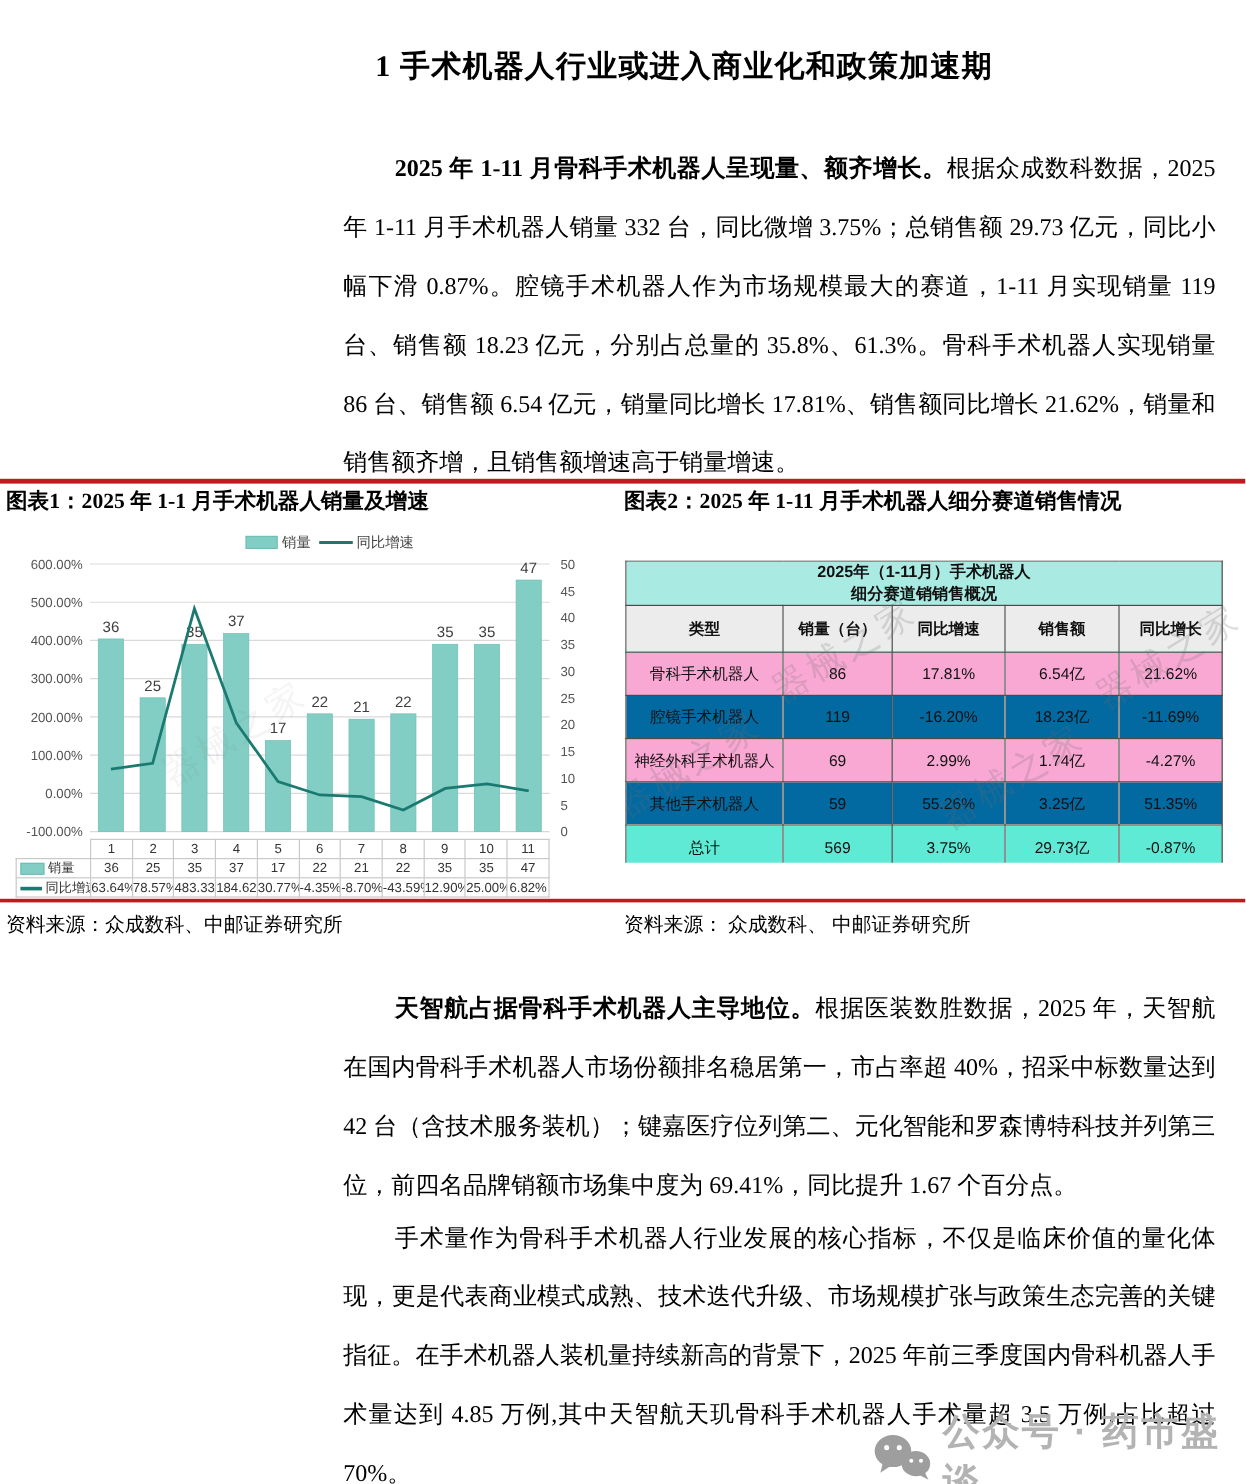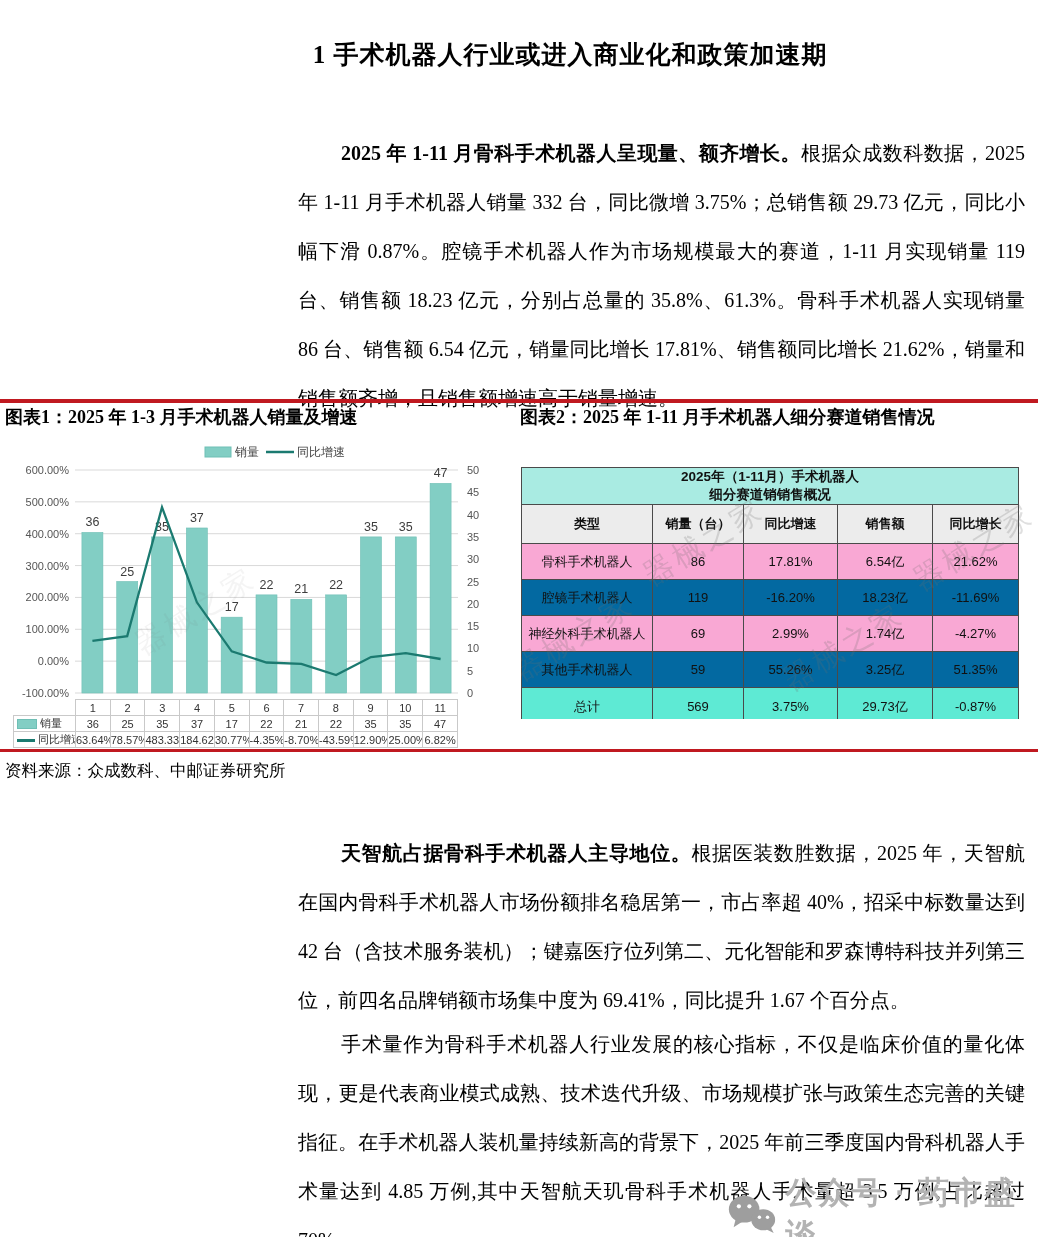--- a/index.html
+++ b/index.html
@@ -1,21 +1,21 @@
 <!DOCTYPE html>
 <html><head>
 <meta charset="utf-8">
 <style>
   html,body{margin:0;padding:0;background:#fff;}
   .page{position:relative;width:1038px;height:1237px;background:#ffffff;overflow:hidden;
         font-family:"Liberation Serif",serif;color:#000;}
   .title{position:absolute;left:250px;top:38px;width:640px;text-align:center;
          font-size:25px;font-weight:bold;letter-spacing:1px;margin:0;}
   .para{position:absolute;left:286px;width:727px;font-size:20px;line-height:49px;
-        text-align:justify;margin:12px;text-indent:2.15em;}
+        text-align:justify;margin:0;text-indent:2.15em;}
   .para b{font-weight:bold;}
   .p1{top:117px;}
   .p2{top:817px;}
   .p3{top:1008px;}
   .rule{position:absolute;left:0;width:1038px;background:#c01920;}
   .rule-top{top:399px;height:4px;}
   .rule-bottom{top:749px;height:3px;}
   .caption{position:absolute;top:405px;font-size:18px;font-weight:bold;white-space:nowrap;}
   .cap1{left:5px;}
   .cap2{left:520px;}
@@ -62,21 +62,21 @@
 <body>
 
 <div class="page">
 
   <h1 class="title">1  手术机器人行业或进入商业化和政策加速期</h1>
 
   <p class="para p1"><b>2025 年 1-11 月骨科手术机器人呈现量、额齐增长。</b><span>根据众成数科数据，2025 年 1-11 月手术机器人销量 332 台，同比微增 3.75%；总销售额 29.73 亿元，同比小幅下滑 0.87%。腔镜手术机器人作为市场规模最大的赛道，1-11 月实现销量 119 台、销售额 18.23 亿元，分别占总量的 35.8%、61.3%。骨科手术机器人实现销量 86 台、销售额 6.54 亿元，销量同比增长 17.81%、销售额同比增长 21.62%，销量和销售额齐增，且销售额增速高于销量增速。</span></p>
 
   <div class="rule rule-top"></div>
 
-  <div class="caption cap1">图表1：2025 年 1-3 月手术机器人销量及增速</div>
+  <div class="caption cap1">图表1：2025 年 1-1 月手术机器人销量及增速</div>
   <div class="caption cap2">图表2：2025 年 1-11 月手术机器人细分赛道销售情况</div>
 
   <div class="chart-area" id="chart1">
       <svg width="487" height="260" viewBox="0 0 487 260">
         <g>
           <rect x="197" y="6" width="26" height="10" fill="#82cec4" stroke="#6fbfb5"></rect>
           <text x="227" y="15" font-size="12" fill="#444">销量</text>
           <line x1="258" y1="11" x2="286" y2="11" stroke="#1b7a70" stroke-width="2.5"></line>
           <text x="289" y="15" font-size="12" fill="#444">同比增速</text>
         </g>
@@ -256,20 +256,21 @@
       </table>
       <span class="wm" style="left:-15px;top:150px;">器械之家</span>
       <span class="wm" style="left:115px;top:55px;">器械之家</span>
       <span class="wm" style="left:255px;top:160px;">器械之家</span>
       <span class="wm" style="left:385px;top:60px;">器械之家</span>
     </div>
 
   <div class="rule rule-bottom"></div>
 
   <div class="source src1">资料来源：众成数科、中邮证券研究所</div>
+  <div class="source src2">资料来源： 众成数科、 中邮证券研究所</div>
 
   <p class="para p2"><b>天智航占据骨科手术机器人主导地位。</b><span>根据医装数胜数据，2025 年，天智航在国内骨科手术机器人市场份额排名稳居第一，市占率超 40%，招采中标数量达到 42 台（含技术服务装机）；键嘉医疗位列第二、元化智能和罗森博特科技并列第三位，前四名品牌销额市场集中度为 69.41%，同比提升 1.67 个百分点。</span></p>
 
   <p class="para p3">手术量作为骨科手术机器人行业发展的核心指标，不仅是临床价值的量化体现，更是代表商业模式成熟、技术迭代升级、市场规模扩张与政策生态完善的关键指征。在手术机器人装机量持续新高的背景下，2025 年前三季度国内骨科机器人手术量达到 4.85 万例,其中天智航天玑骨科手术机器人手术量超 3.5 万例,占比超过 70%。</p>
 
   <div class="watermark">
     <svg width="54" height="42" viewBox="0 0 54 42">
       <ellipse cx="19" cy="16" rx="16" ry="14" fill="#9e9e9e"></ellipse>
       <path d="M10 27 L8 35 L17 29 Z" fill="#9e9e9e"></path>
       <circle cx="13.5" cy="13" r="2.2" fill="#ffffff"></circle>

